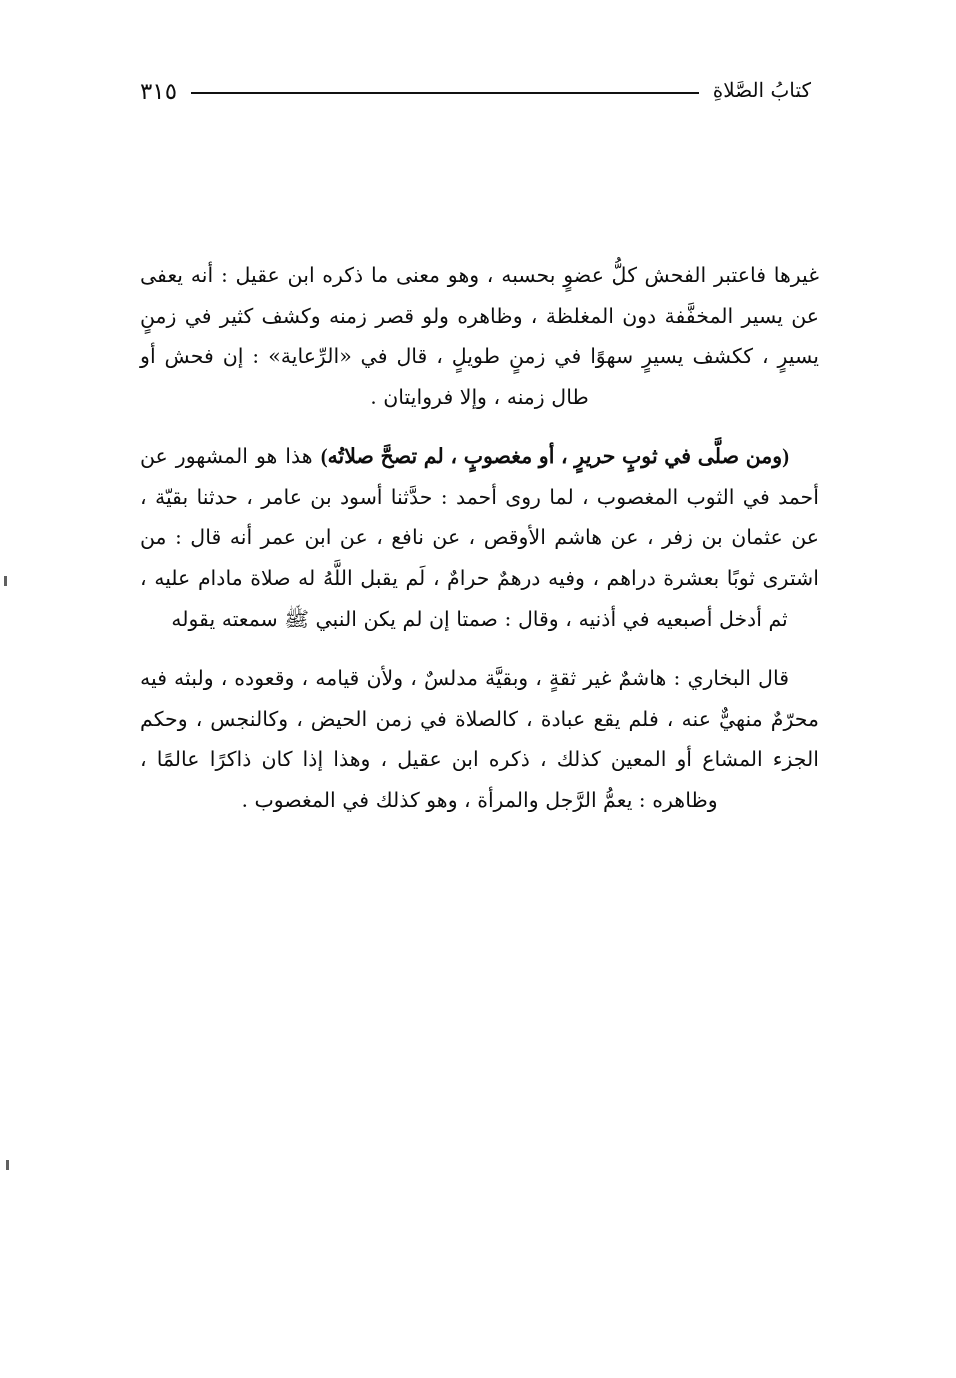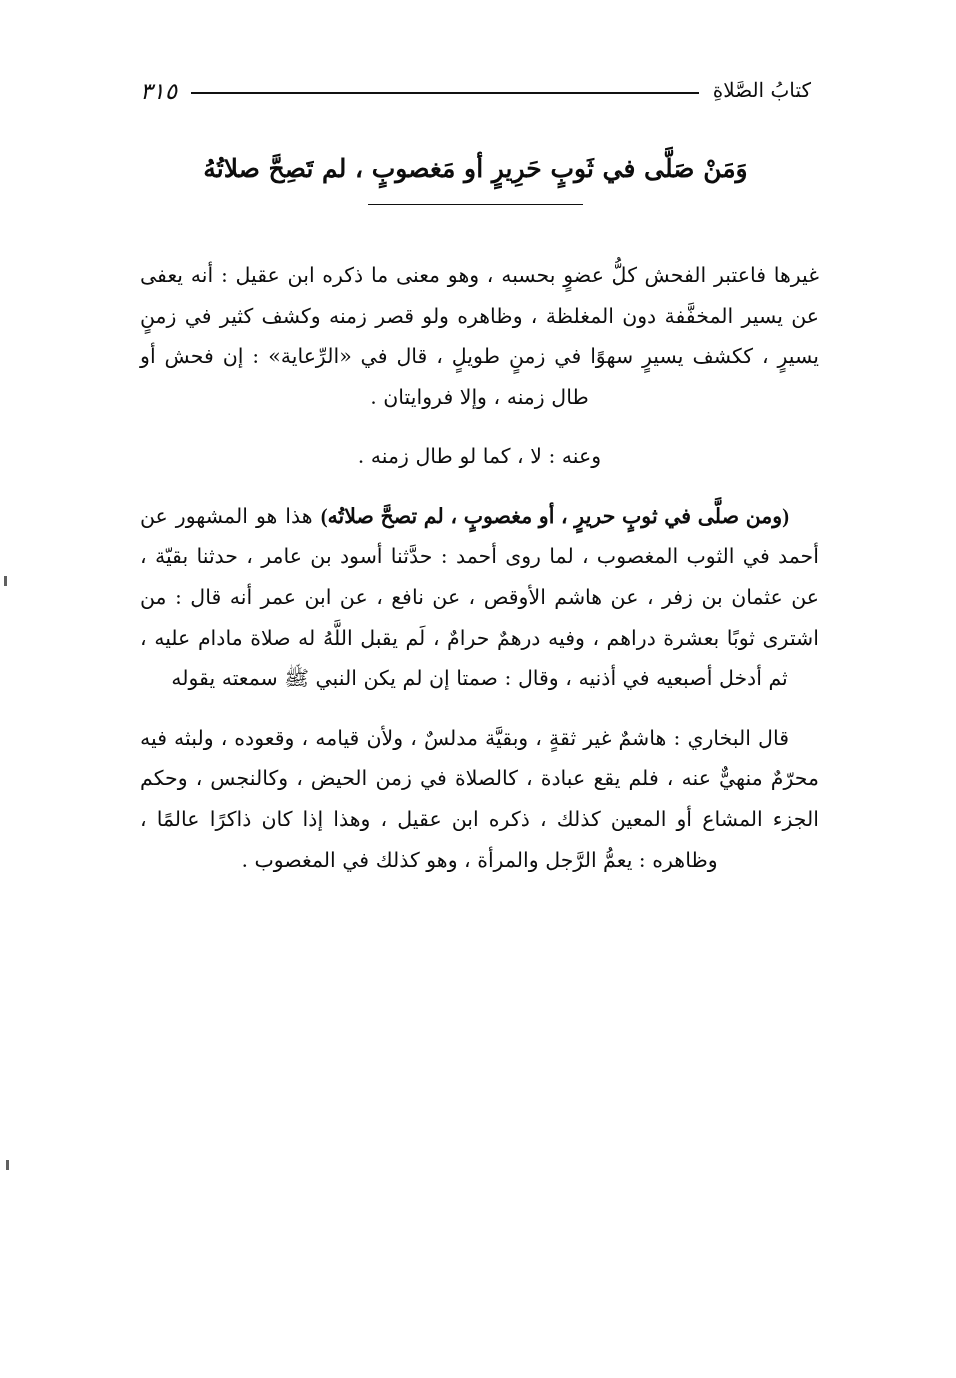--- a/index.html
+++ b/index.html
@@ -45,21 +45,20 @@
     border-top: 2.2px solid #111;
     margin: 0 14px;
     position: relative;
     top: 1px;
   }
   .header-page {
     font-size: 23px;
     letter-spacing: 1px;
     white-space: nowrap;
     padding-bottom: 3px;
-    font-style: italic;
   }
   
   .title-block {
     position: absolute;
     top: 150px;
     left: 140px;
     right: 145px;
     text-align: center;
   }
   .title {
@@ -112,31 +111,26 @@
 
   <div class="edge-mark" style="left:4px; top:576px;"></div>
   <div class="edge-mark" style="left:6px; top:1160px;"></div>
 
   <div class="header">
     <div class="header-book">كتابُ الصَّلاةِ</div>
     <div class="header-rule"></div>
     <div class="header-page">٣١٥</div>
   </div>
 
-  <div class="title-block">
-    <div class="title">وَمَنْ صَلَّى في ثَوبٍ حَرِيرٍ أو مَغصوبٍ ، لم تَصِحَّ صلاتُهُ</div>
-    <div class="title-rule"></div>
-  </div>
 
   <div class="body">
 
     <p class="para center-last">غيرها فاعتبر الفحش كلُّ عضوٍ بحسبه ، وهو معنى ما ذكره ابن عقيل : أنه يعفى عن يسير المخفَّفة دون المغلظة ، وظاهره ولو قصر زمنه وكشف كثير في زمنٍ يسيرٍ ، ككشف يسيرٍ سهوًا في زمنٍ طويلٍ ، قال في «الرِّعاية» : إن فحش أو طال زمنه ، وإلا فروايتان .</p>
 
 
-    <p class="para short-center">وعنه : لا ، كما لو طال زمنه .</p>
 
 
 
     <p class="para indent center-last"><span class="matn">(ومن صلَّى في ثوبٍ حريرٍ ، أو مغصوبٍ ، لم تصحَّ صلاتُه)</span><span> هذا هو المشهور عن أحمد في الثوب المغصوب ، لما روى أحمد : حدَّثنا أسود بن عامر ، حدثنا بقيّة ، عن عثمان بن زفر ، عن هاشم الأوقص ، عن نافع ، عن ابن عمر أنه قال : من اشترى ثوبًا بعشرة دراهم ، وفيه درهمٌ حرامٌ ، لَم يقبل اللَّهُ له صلاة مادام عليه ، ثم أدخل أصبعيه في أذنيه ، وقال : صمتا إن لم يكن النبي ﷺ سمعته يقوله</span></p>
 
     <p class="para indent center-last">قال البخاري : هاشمٌ غير ثقةٍ ، وبقيَّة مدلسٌ ، ولأن قيامه ، وقعوده ، ولبثه فيه محرّمٌ منهيٌّ عنه ، فلم يقع عبادة ، كالصلاة في زمن الحيض ، وكالنجس ، وحكم الجزء المشاع أو المعين كذلك ، ذكره ابن عقيل ، وهذا إذا كان ذاكرًا عالمًا ، وظاهره : يعمُّ الرَّجل والمرأة ، وهو كذلك في المغصوب .</p>
 
 
   </div>
 </div>

